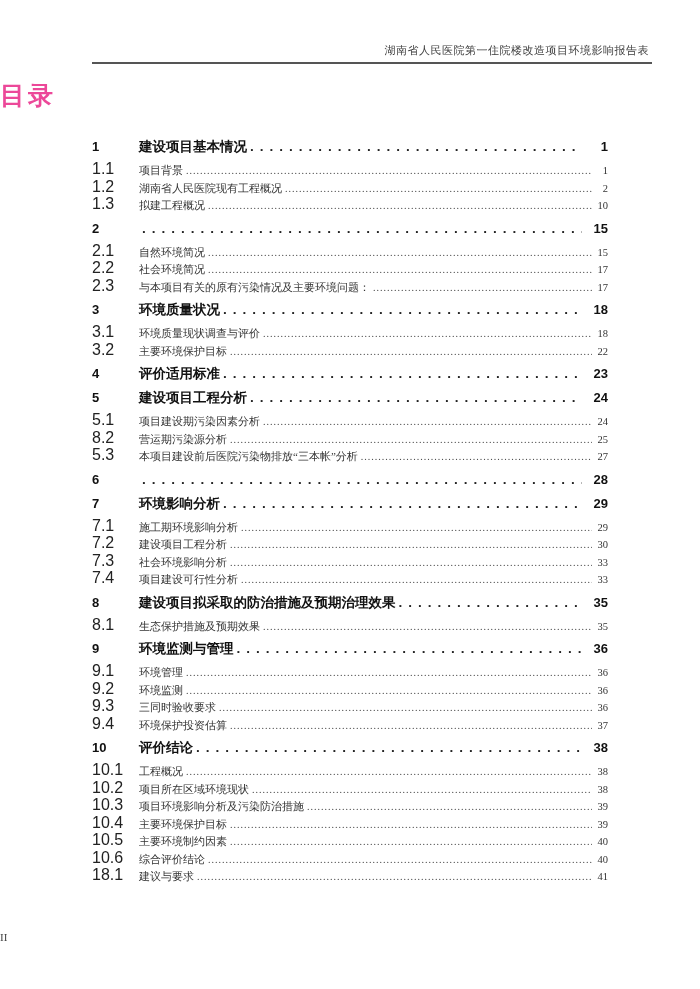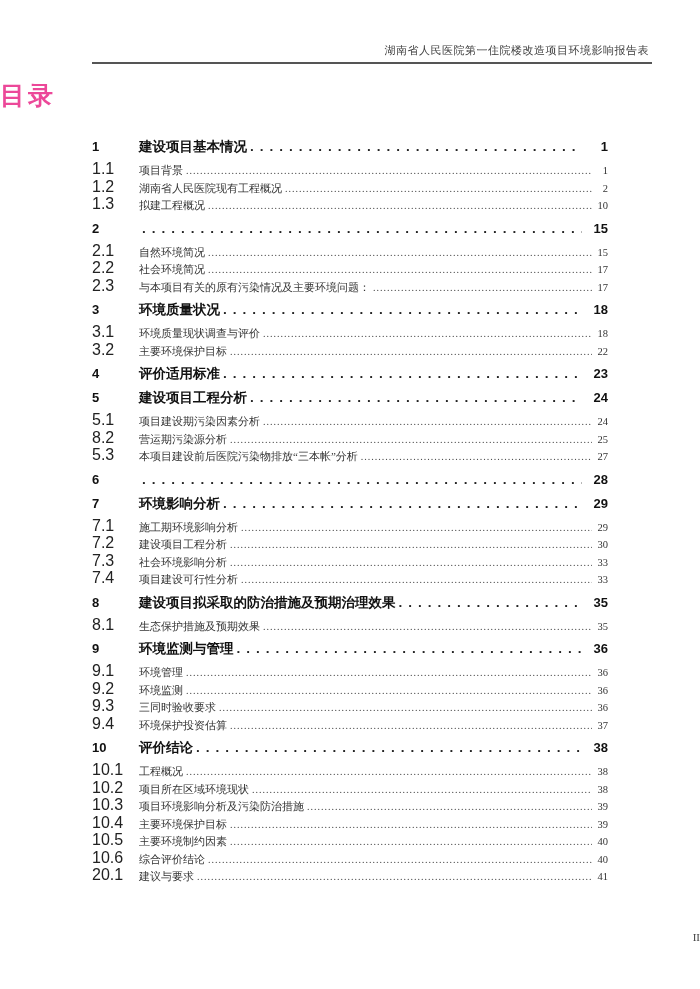--- a/index.html
+++ b/index.html
@@ -118,21 +118,21 @@
   .level2 .toc-page {
     padding-left: 2px;
     font-size: 10.5px;
   }
   
   .footer {
     position: absolute;
     bottom: 46px;
     left: 0;
     width: 100%;
-    text-align: right;
+    text-align: left;
     font-size: 11px;
     color: #444444;
   }
 </style>
 </head>
 <body>
 
 <div class="page">
 
   <div class="header-title">湖南省人民医院第一住院楼改造项目环境影响报告表</div>
@@ -350,21 +350,21 @@
     <span class="toc-leader"></span>
     <span class="toc-page">40</span>
   </div>
       <div class="toc-row level2">
     <span class="toc-num">10.6</span>
     <span class="toc-title">综合评价结论</span>
     <span class="toc-leader"></span>
     <span class="toc-page">40</span>
   </div>
       <div class="toc-row level2">
-    <span class="toc-num">20.1</span>
+    <span class="toc-num">18.1</span>
     <span class="toc-title">建议与要求</span>
     <span class="toc-leader"></span>
     <span class="toc-page">41</span>
   </div>
     </div>
 
   <div class="footer">II</div>
 
 </div>
 

